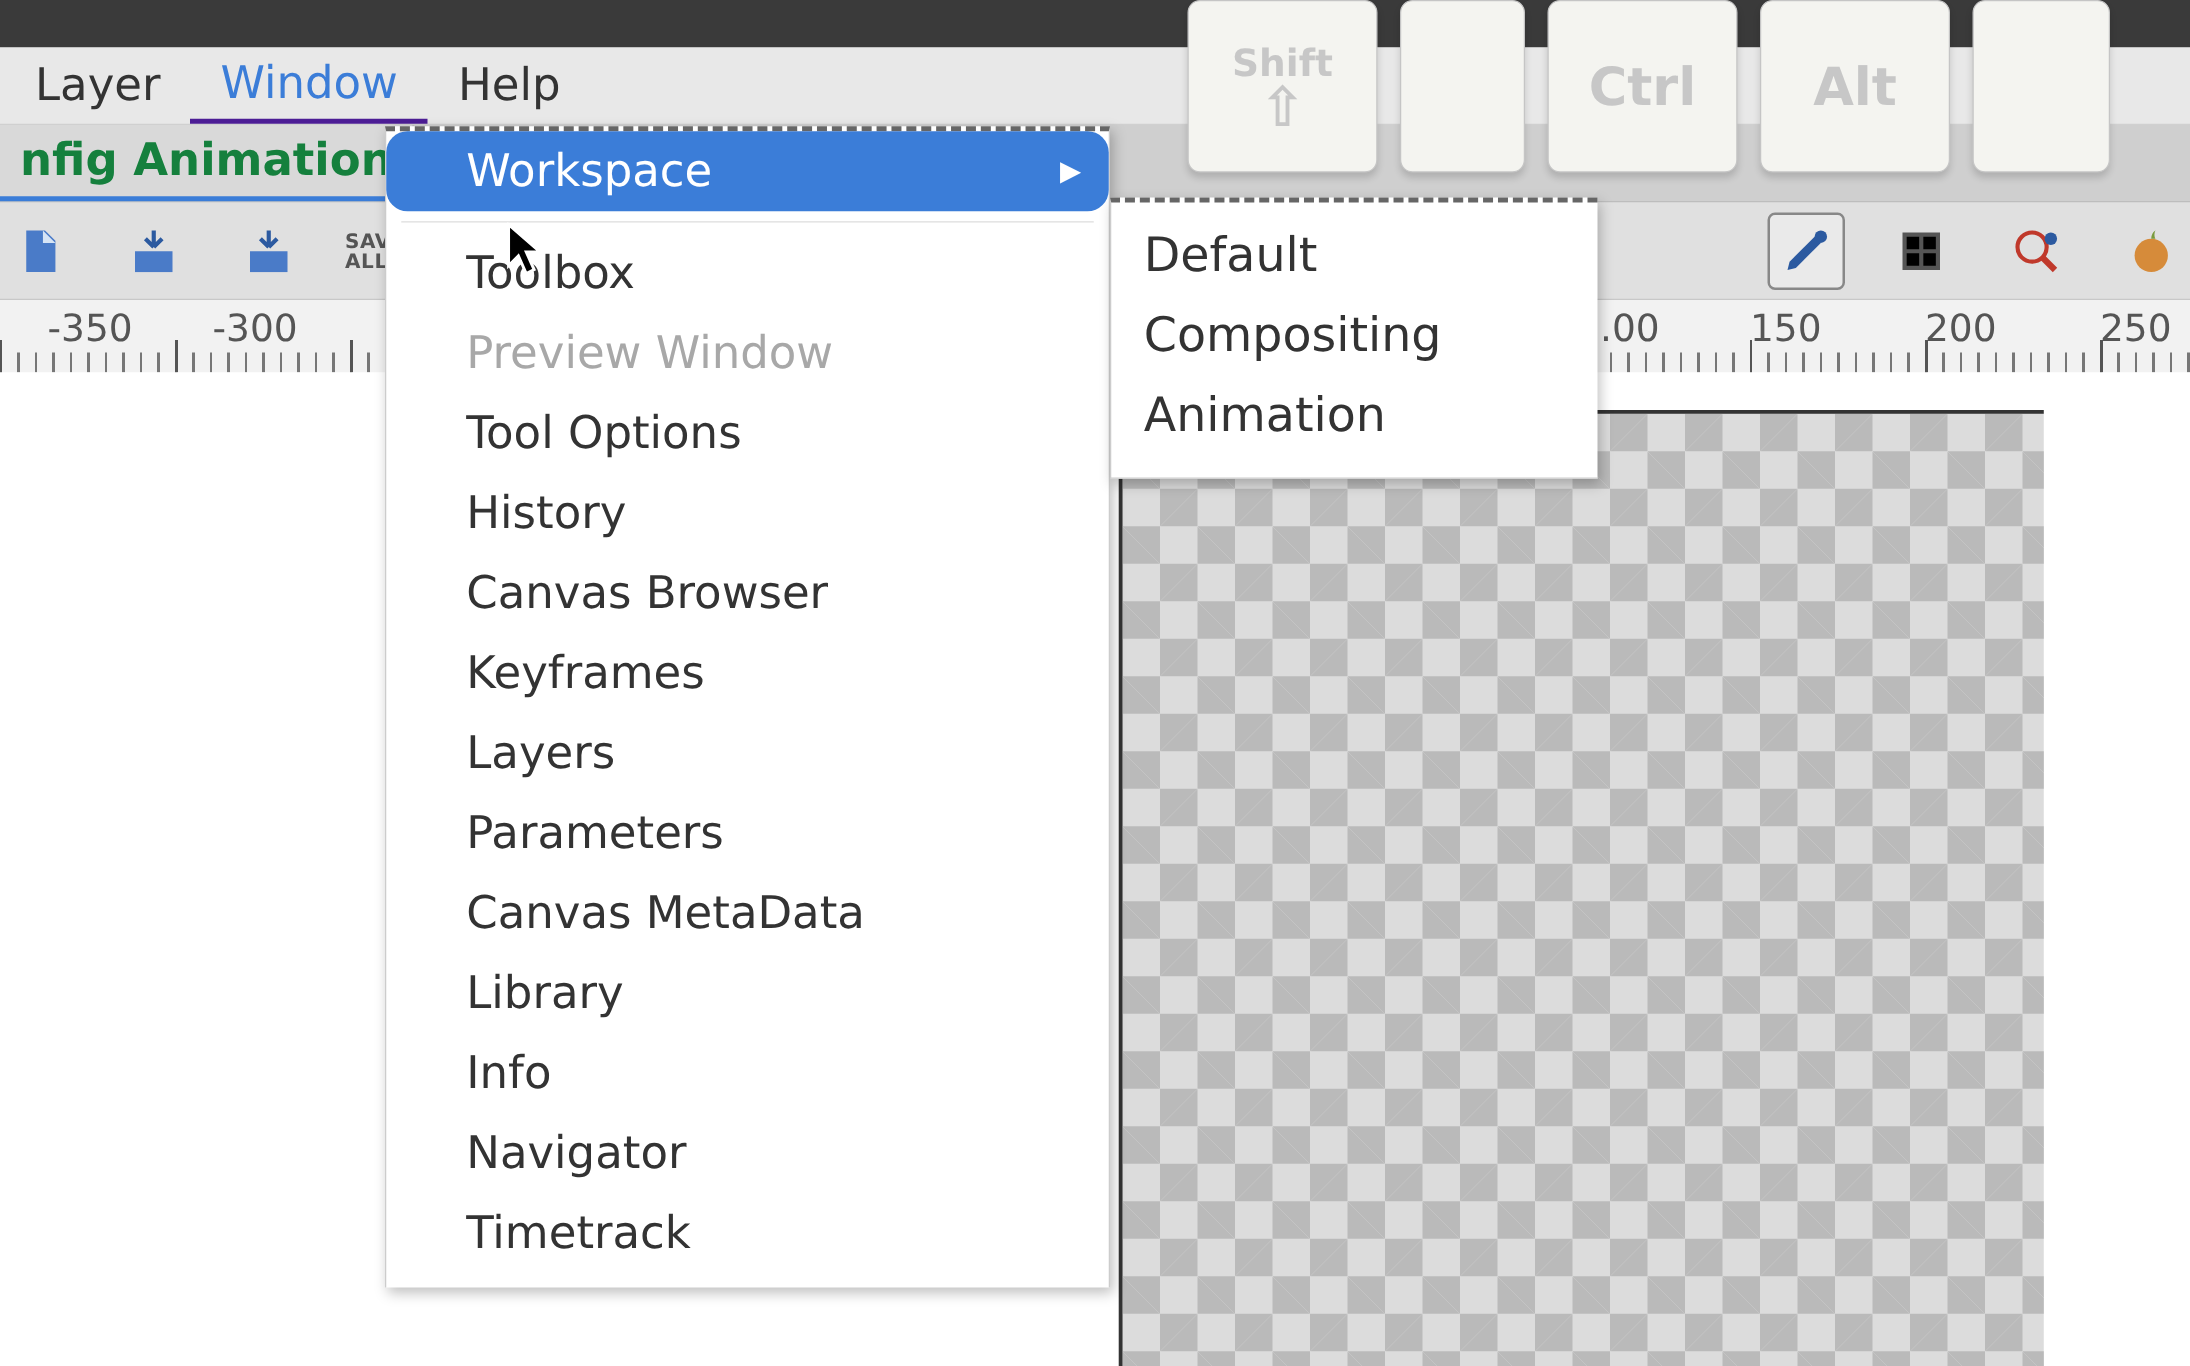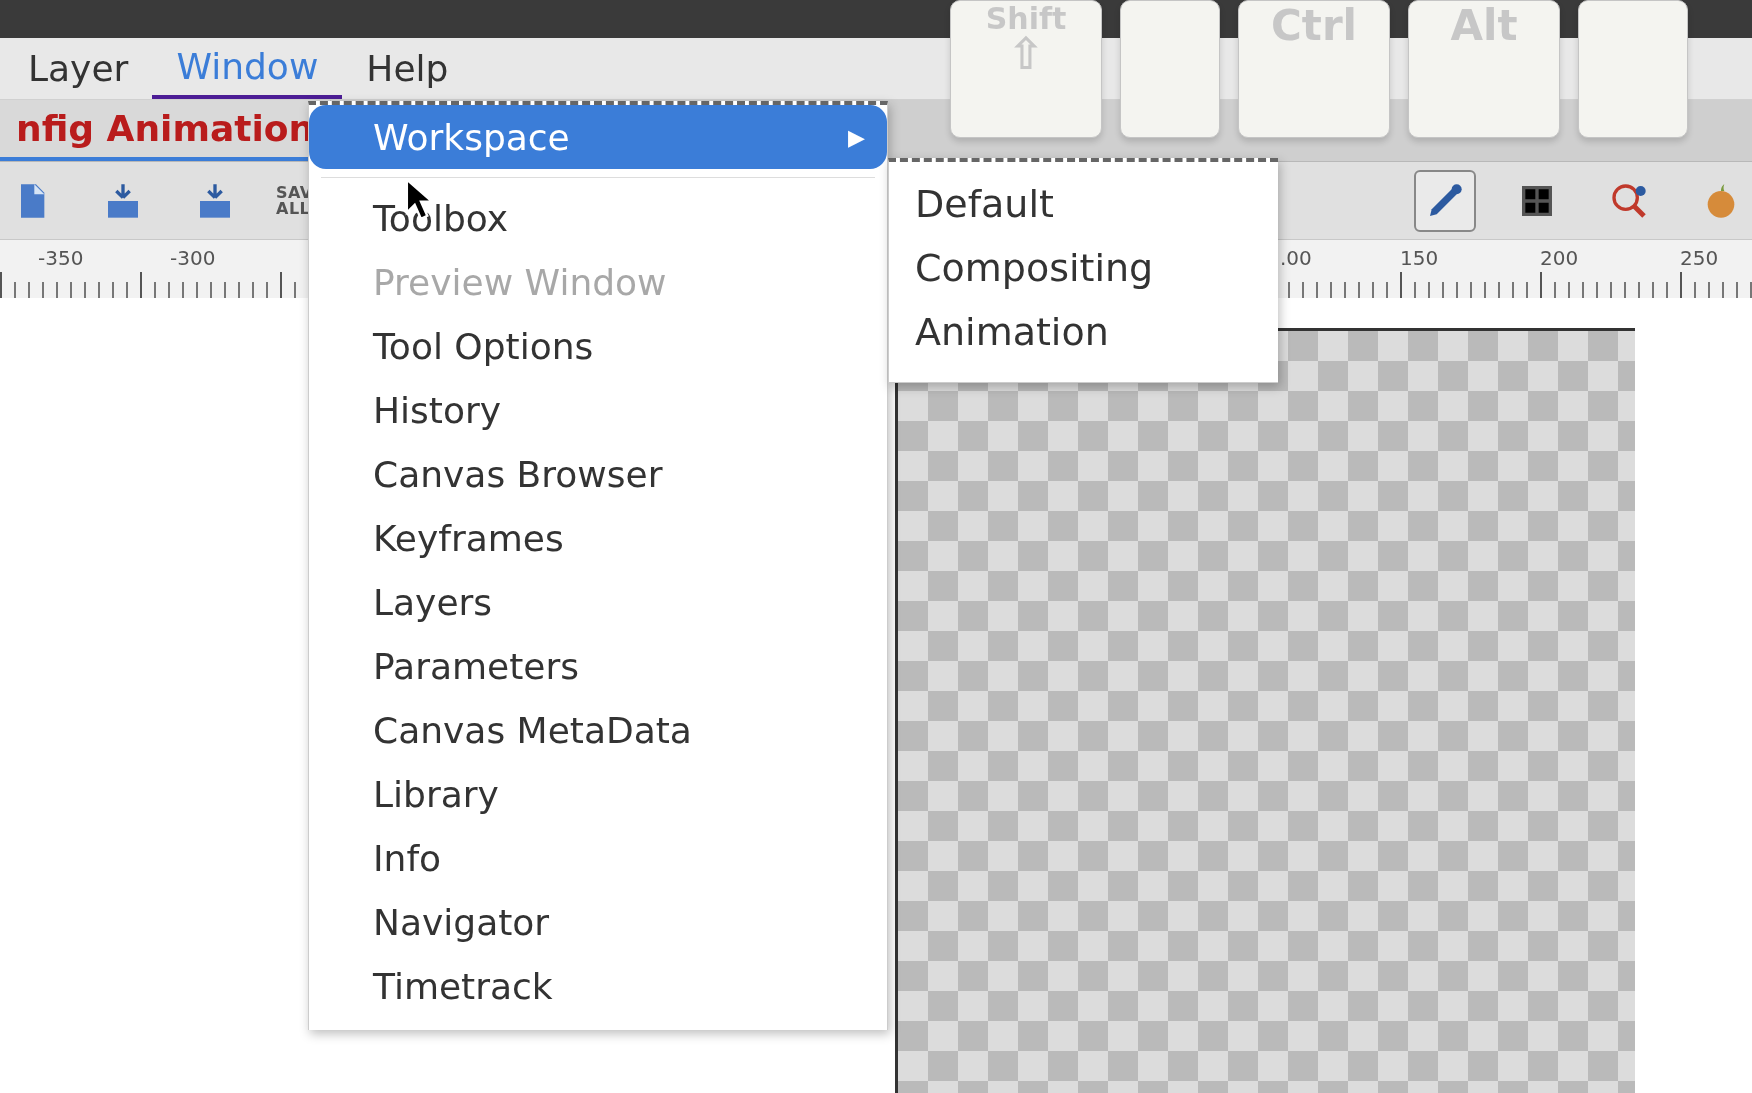--- a/index.html
+++ b/index.html
@@ -47,21 +47,21 @@
   height: 62px;
   background: #cfcfcf;
   border-bottom: 1px solid #b8b8b8;
   display: flex;
   align-items: stretch;
 }
 .tab {
   padding: 15px 16px;
   font-size: 36px;
   font-weight: bold;
-  color: #b91c1c;
+  color: #15803d;
   display: flex;
   align-items: center;
   background: #d9d9d9;
   border-right: 1px solid #b8b8b8;
   border-bottom: 4px solid #3b7dd8;
 }
 
 
 .toolbar {
   height: 78px;
@@ -104,21 +104,21 @@
 .ruler {
   height: 58px;
   background: #f2f2f2;
   position: relative;
   display: flex;
   overflow: hidden;
 }
 .ruler-label {
   position: absolute;
   top: 6px;
-  font-size: 20px;
+  font-size: 30px;
   color: #555;
 }
 .ruler-ticks {
   position: absolute;
   bottom: 0;
   left: 0;
   right: 0;
   height: 24px;
 }
 
@@ -159,20 +159,21 @@
 }
 .keycap {
   width: 152px;
   background: #f4f4f0;
   border: 1px solid #c5c5c5;
   border-radius: 10px;
   box-shadow: 0 4px 6px rgba(0,0,0,0.15);
   display: flex;
   flex-direction: column;
   align-items: center;
+  justify-content: center;
   color: #c7c7c7;
   font-size: 42px;
   font-weight: bold;
 }
 .keycap.shift { font-size: 30px; }
 .keycap.shift .arrow { font-size: 44px; line-height: 0.8; }
 .keycap.blank { width: 100px; }
 
 
 .menu {

